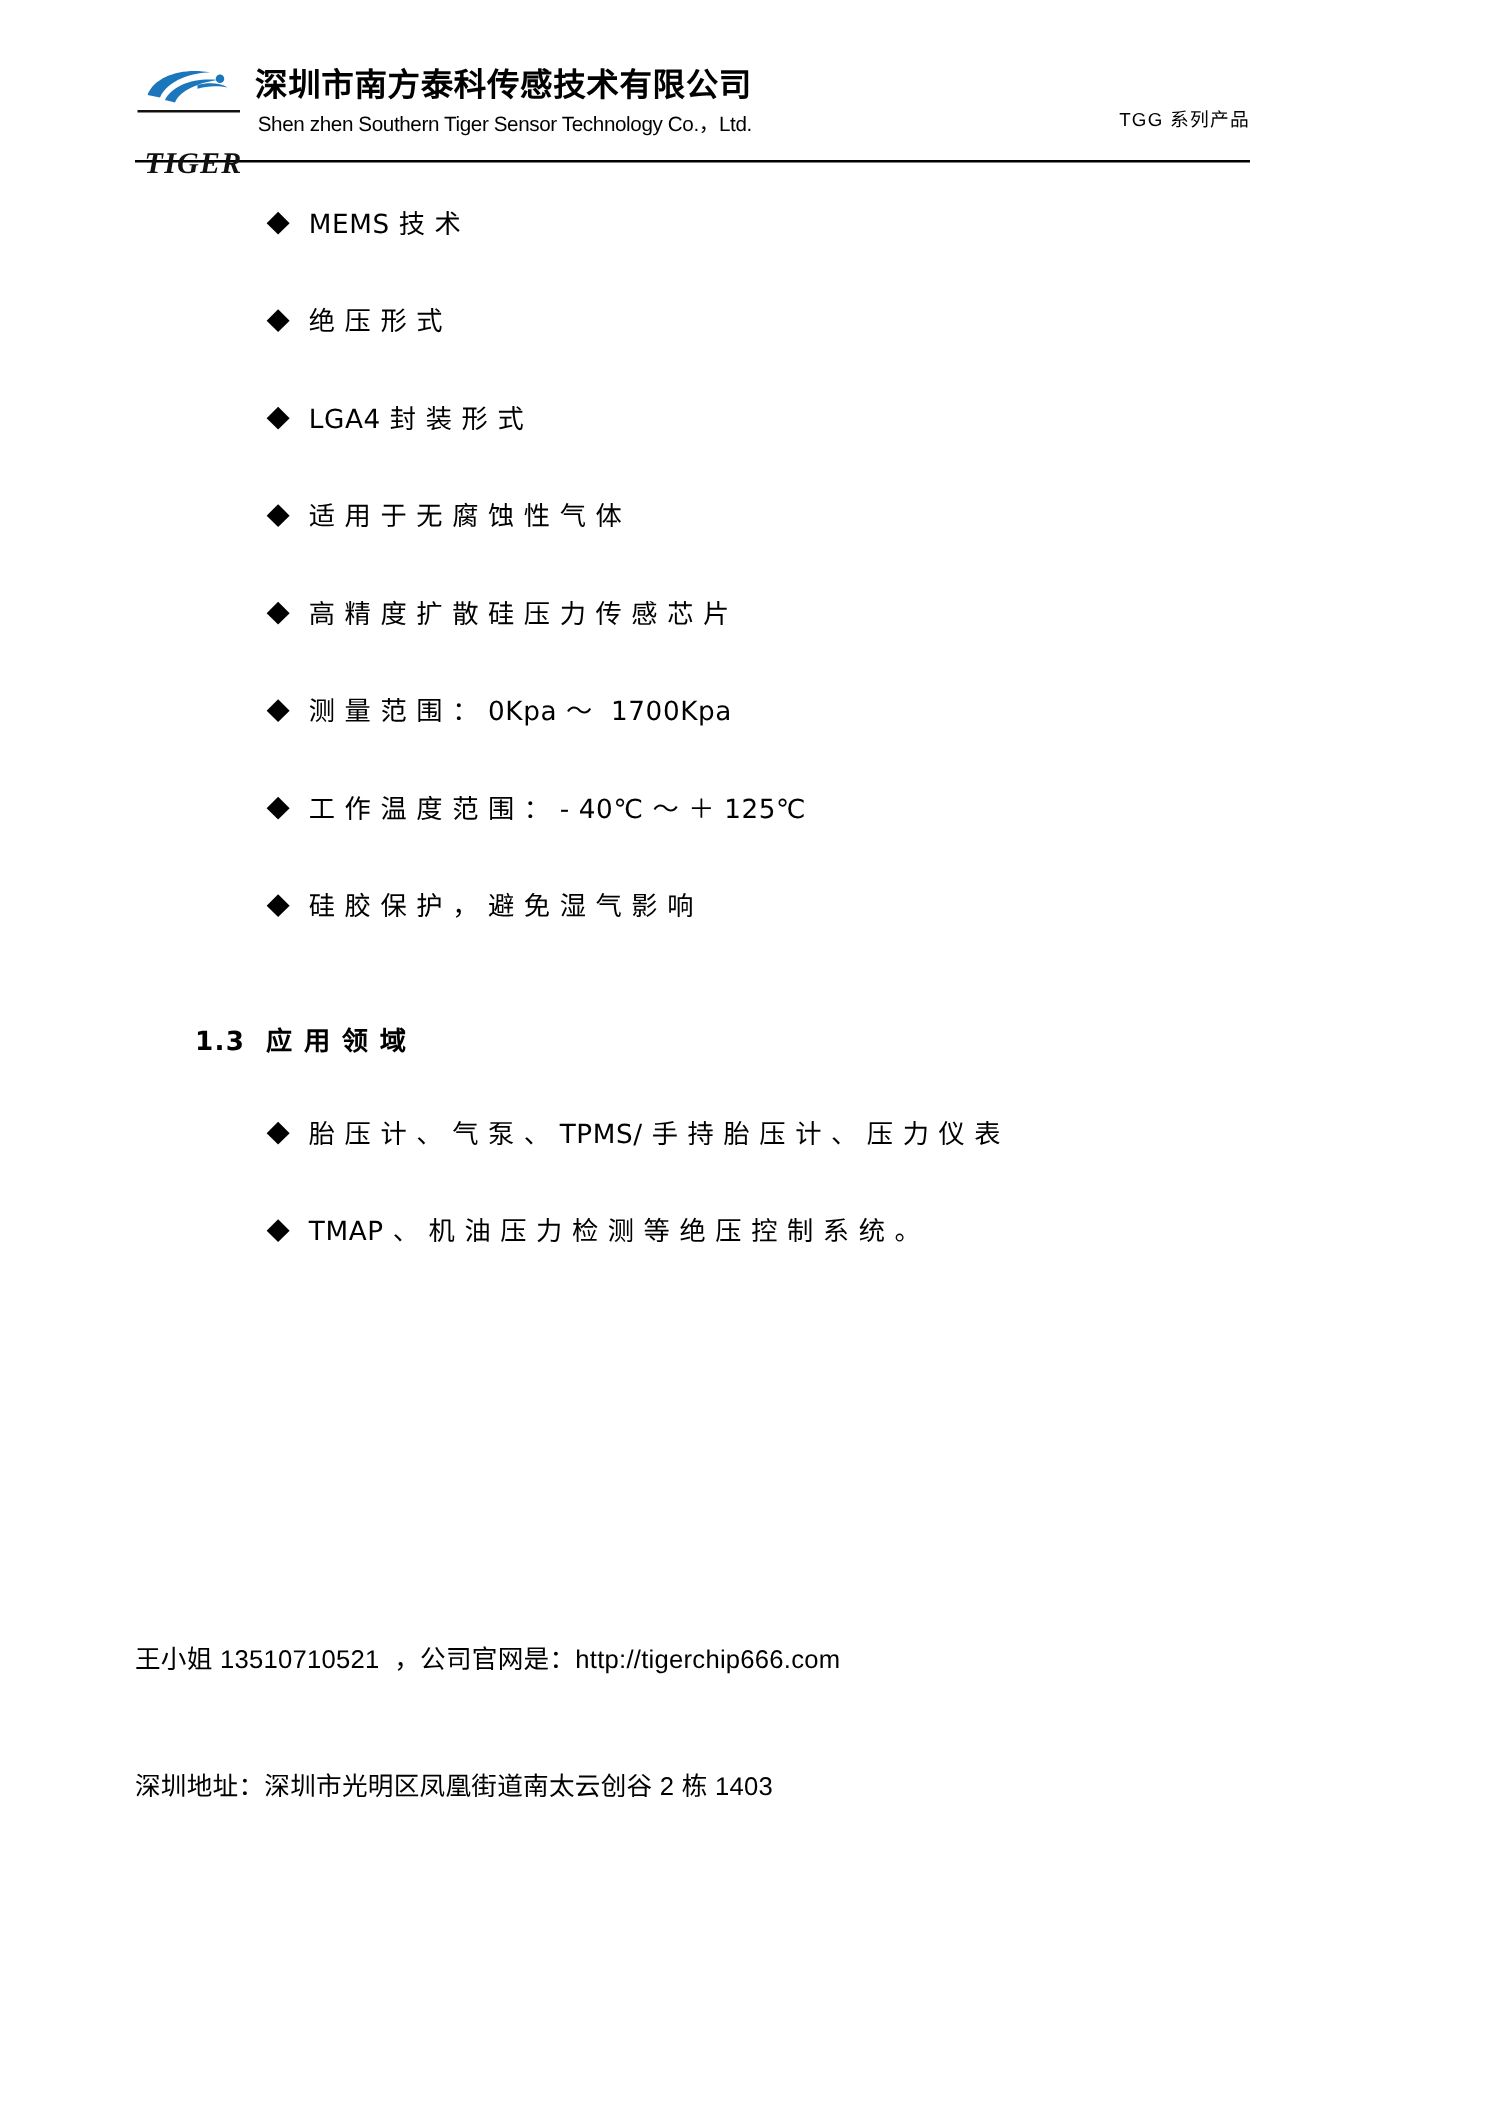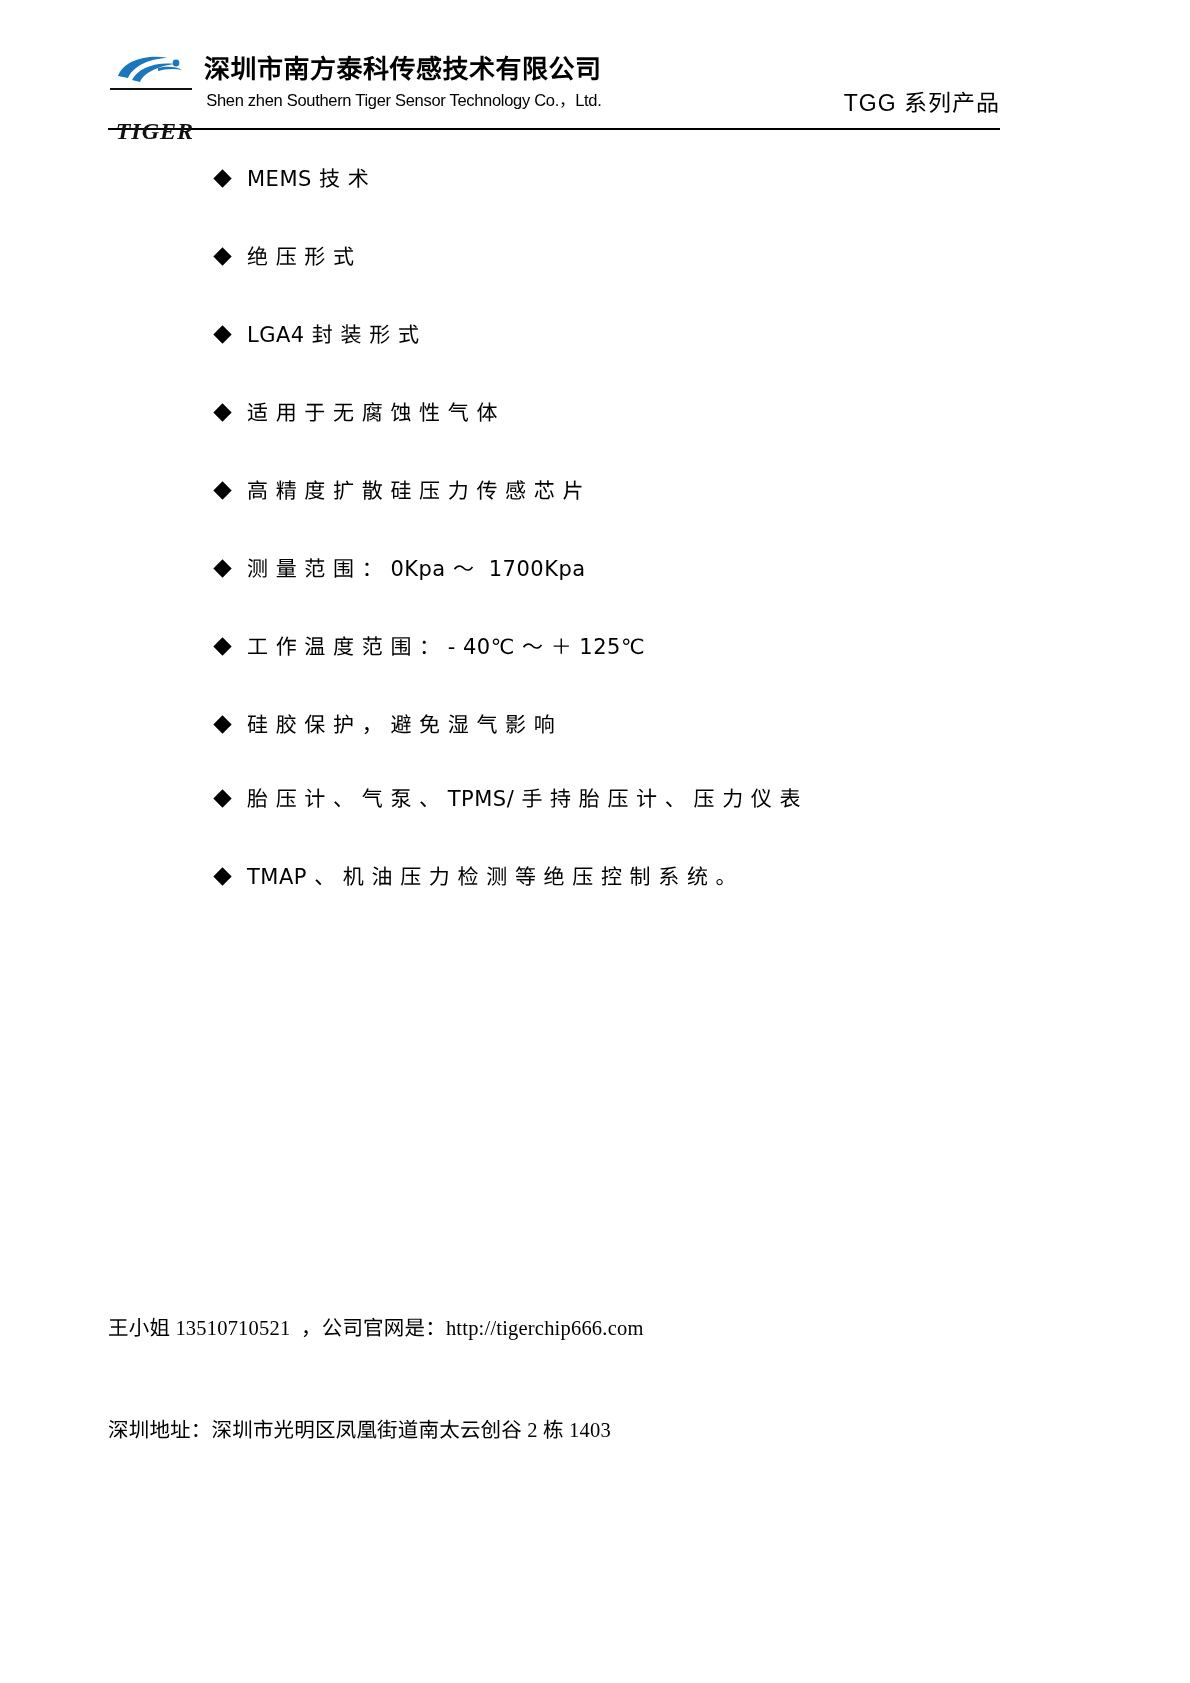--- a/index.html
+++ b/index.html
@@ -88,21 +88,21 @@
     line-height: 24px;
     letter-spacing: -0.3px;
     color: #000;
     margin-top: 2px;
     text-align: right;
   }
   .header-right {
     margin-left: auto;
     margin-top: 36px;
     font-family: "Liberation Sans", sans-serif;
-    font-size: 23px;
+    font-size: 15px;
     letter-spacing: 1px;
     color: #000;
     white-space: nowrap;
   }
 
   
   .content {
     position: absolute;
     left: 108px;
     top: 150px;
@@ -152,21 +152,21 @@
   }
 
   .app-list .bullet-item { margin-bottom: 44px; }
 
   
   .footer {
     position: absolute;
     left: 108px;
     bottom: 168px;
     width: 1000px;
-    font-family: Liberation Serif, serif;
+    font-family: Liberation Sans, sans-serif;
     font-size: 20.5px;
     line-height: 34px;
     color: #000;
     letter-spacing: 0.2px;
     white-space: pre;
   }
 </style>
 </head>
 <body>
 
@@ -223,20 +223,21 @@
       <li class="bullet-item">
         <span class="diamond"></span>
         <span class="bullet-text">工 作 温 度 范 围 ： - 40℃ ～ ＋ 125℃</span>
       </li>
       <li class="bullet-item">
         <span class="diamond"></span>
         <span class="bullet-text">硅 胶 保 护 ， 避 免 湿 气 影 响</span>
       </li>
     </ul>
 
+    <div class="section-heading">1.3  应 用 领 域</div>
 
     <ul class="bullet-list app-list">
       <li class="bullet-item">
         <span class="diamond"></span>
         <span class="bullet-text">胎 压 计 、 气 泵 、 TPMS/ 手 持 胎 压 计 、 压 力 仪 表</span>
       </li>
       <li class="bullet-item">
         <span class="diamond"></span>
         <span class="bullet-text">TMAP 、 机 油 压 力 检 测 等 绝 压 控 制 系 统 。</span>
       </li>

